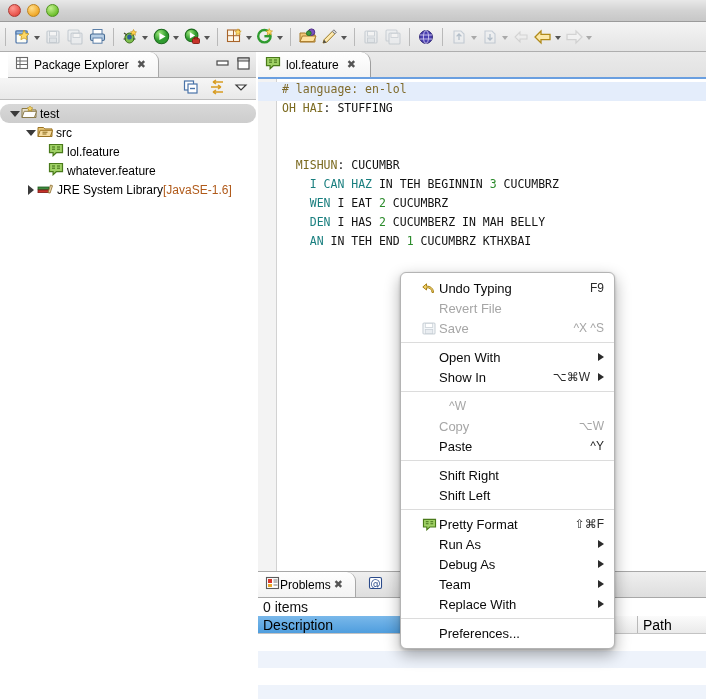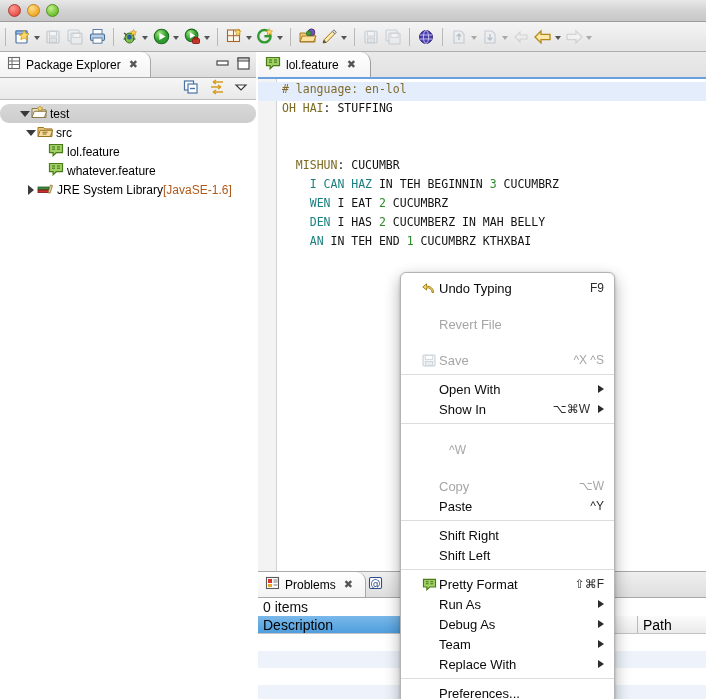--- a/index.html
+++ b/index.html
@@ -46,20 +46,21 @@
   
   .leftview{
     position:absolute;left:0;top:52px;width:256px;height:647px;
     background:#ffffff;
     box-sizing:border-box;
   }
   .viewtabs{
     position:relative;height:25px;
     background:linear-gradient(to bottom,#f0f0f0,#dcdcdc);
     border-bottom:1px solid #a8a8a8;
+    margin-left:8px;
   }
   .viewtab{
     position:absolute;left:0;top:0;height:25px;
     display:flex;align-items:center;gap:5px;
     padding:0 12px 0 7px;
     background:linear-gradient(to bottom,#ffffff,#f3f3f3);
     border-right:1px solid #a8a8a8;
     border-top-right-radius:9px;
     font-size:12px;color:#000;
     box-sizing:border-box;
@@ -116,21 +117,21 @@
   .c-txt{color:#111;}
 
   
   .bottomview{
     position:absolute;left:258px;top:571px;width:448px;height:128px;
     background:#fff;box-sizing:border-box;
     border-top:1px solid #a8a8a8;
   }
   .btabs{position:relative;height:25px;background:linear-gradient(to bottom,#efefef,#dedede);border-bottom:1px solid #a8a8a8;}
   .btab{
-    position:absolute;top:0;height:25px;display:flex;align-items:center;gap:5px;
+    position:absolute;top:0;height:25px;display:flex;align-items:center;
     padding:0 12px 0 7px;box-sizing:border-box;font-size:12px;
   }
   .btab.active{left:0;background:linear-gradient(to bottom,#ffffff,#f3f3f3);border-right:1px solid #a8a8a8;border-top-right-radius:9px;}
   .btab.inactive{left:103px;background:transparent;}
   .bcount{height:18px;display:flex;align-items:center;padding-left:5px;font-size:14px;color:#111;}
   .bheader{height:17px;display:flex;font-size:14px;border-bottom:1px solid #c3c3c3;}
   .bcol{height:17px;display:flex;align-items:center;padding-left:5px;box-sizing:border-box;
         border-right:1px solid #b9b9b9;background:linear-gradient(to bottom,#fbfbfb,#eaeaea);}
   .bcol.sel{background:linear-gradient(to bottom,#7ab8ea,#4f9ede);color:#000;}
   .brows{position:relative;}
@@ -147,21 +148,21 @@
     padding:5px 0 5px 0;
     box-sizing:border-box;
     font-size:13px;
     z-index:50;
   }
   .mi{
     position:relative;height:20px;display:flex;align-items:center;
     padding:0 10px 0 21px;box-sizing:border-box;color:#0a0a0a;
     white-space:nowrap;
   }
-  .mi.disabled{color:#a6a6a6;margin-top:16px;}
+  .mi.disabled{color:#a6a6a6;}
   .mi-icon{width:17px;flex:0 0 17px;display:flex;align-items:center;}
   .mi-label{flex:1 1 auto;}
   .mi-key{
     margin-left:10px;color:#2b2b2b;font-size:12px;
     font-family:"Liberation Sans",sans-serif;
   }
   .mi.disabled .mi-key{color:#a6a6a6;}
   .mi-sub{
     width:0;height:0;margin-left:8px;
     border-top:4.5px solid transparent;border-bottom:4.5px solid transparent;
@@ -403,21 +404,21 @@
       </span>
       <span>
         <svg width="14" height="14" viewBox="0 0 14 14">
             <path d="M2 5 h10 l-5 5 Z" fill="#fff" stroke="#3a3a3a" stroke-width="1.2"></path>
           </svg>
       </span>
     </div>
 
     <div class="tree">
 
-      <div class="trow sel" style="padding-left:18px;border-radius:9px;">
+      <div class="trow sel" style="padding-left:8px;border-radius:9px;">
         <span class="twist open"></span>
         <span>
           <svg width="16" height="14" viewBox="0 0 16 14">
               <path d="M1 3.5 h5.5 l1.3 1.4 H15 v7.6 H1 Z" fill="#e8e2cf" stroke="#8a7a4a" stroke-width="1"></path>
               <path d="M1 12.5 L3.2 6.3 H15.6 L13.4 12.5 Z" fill="#fdfdfd" stroke="#8a7a4a" stroke-width="1"></path>
               <path d="M9 1 l1 1.6 1.9.3-1.4 1.3.3 1.9-1.8-.9-1.8.9.3-1.9L6.1 2.9 8 2.6z" fill="#f3d36a" stroke="#b08a1a" stroke-width=".6"></path>
             </svg>
         </span>
         <span class="tlabel">test</span>
       </div>

